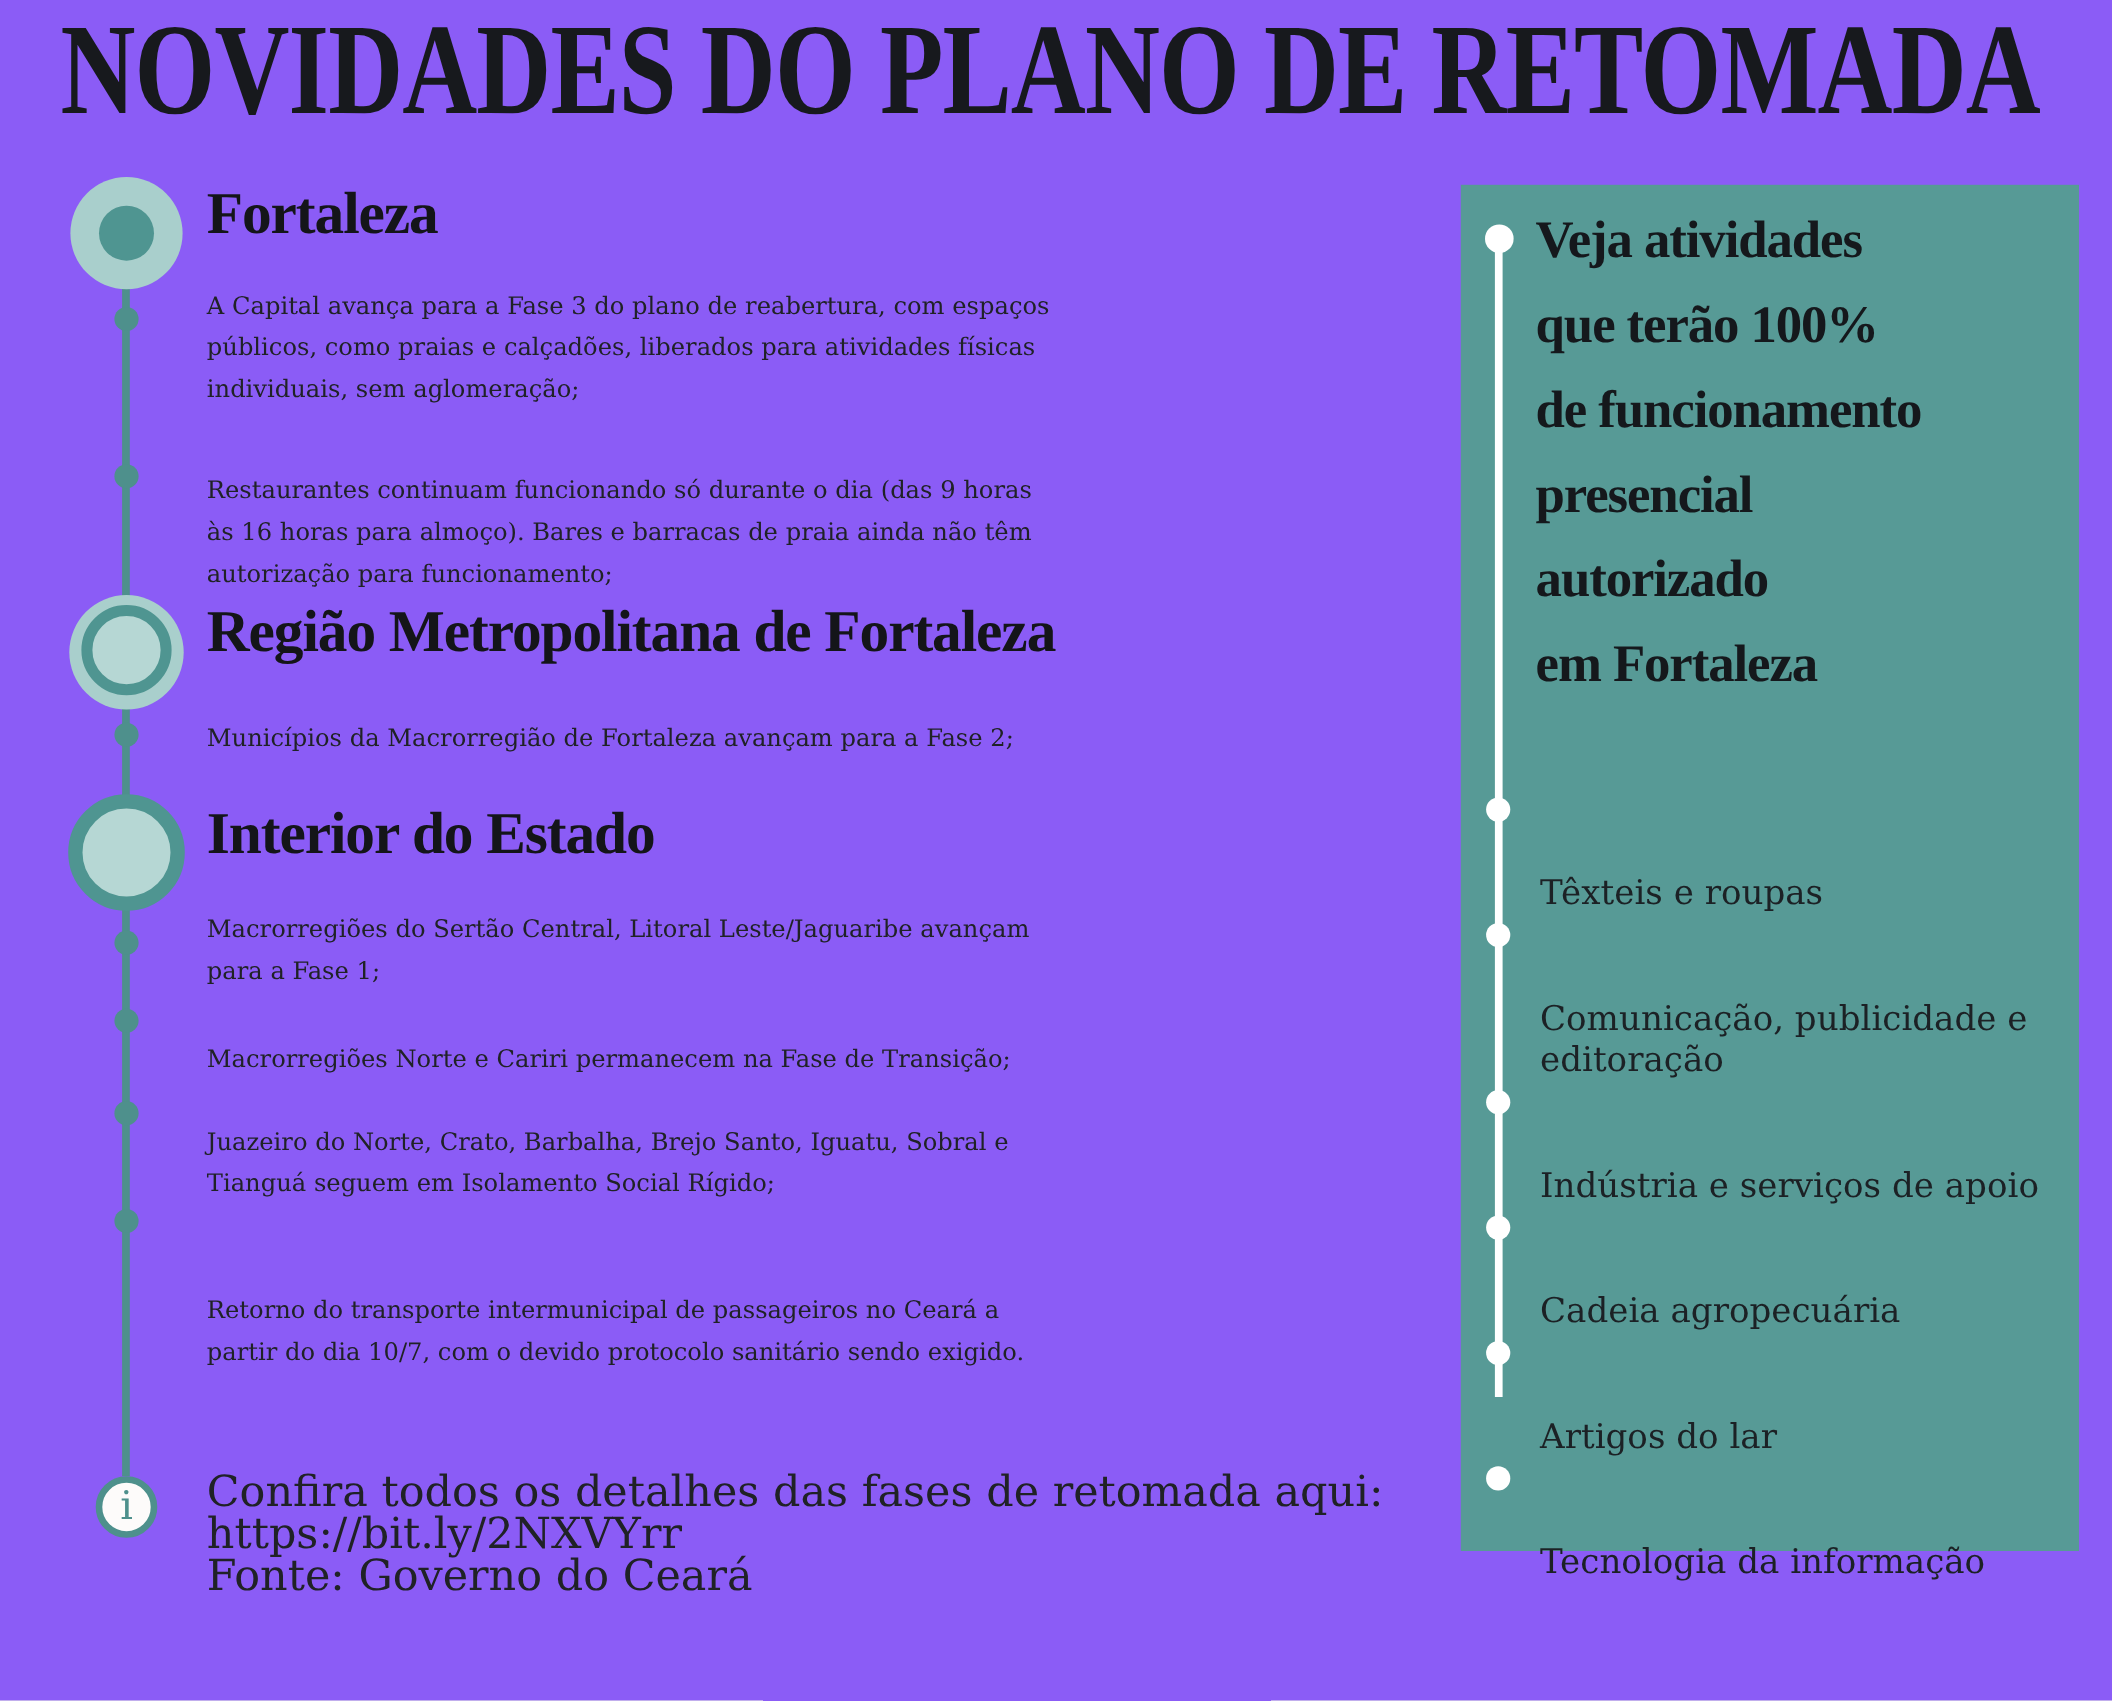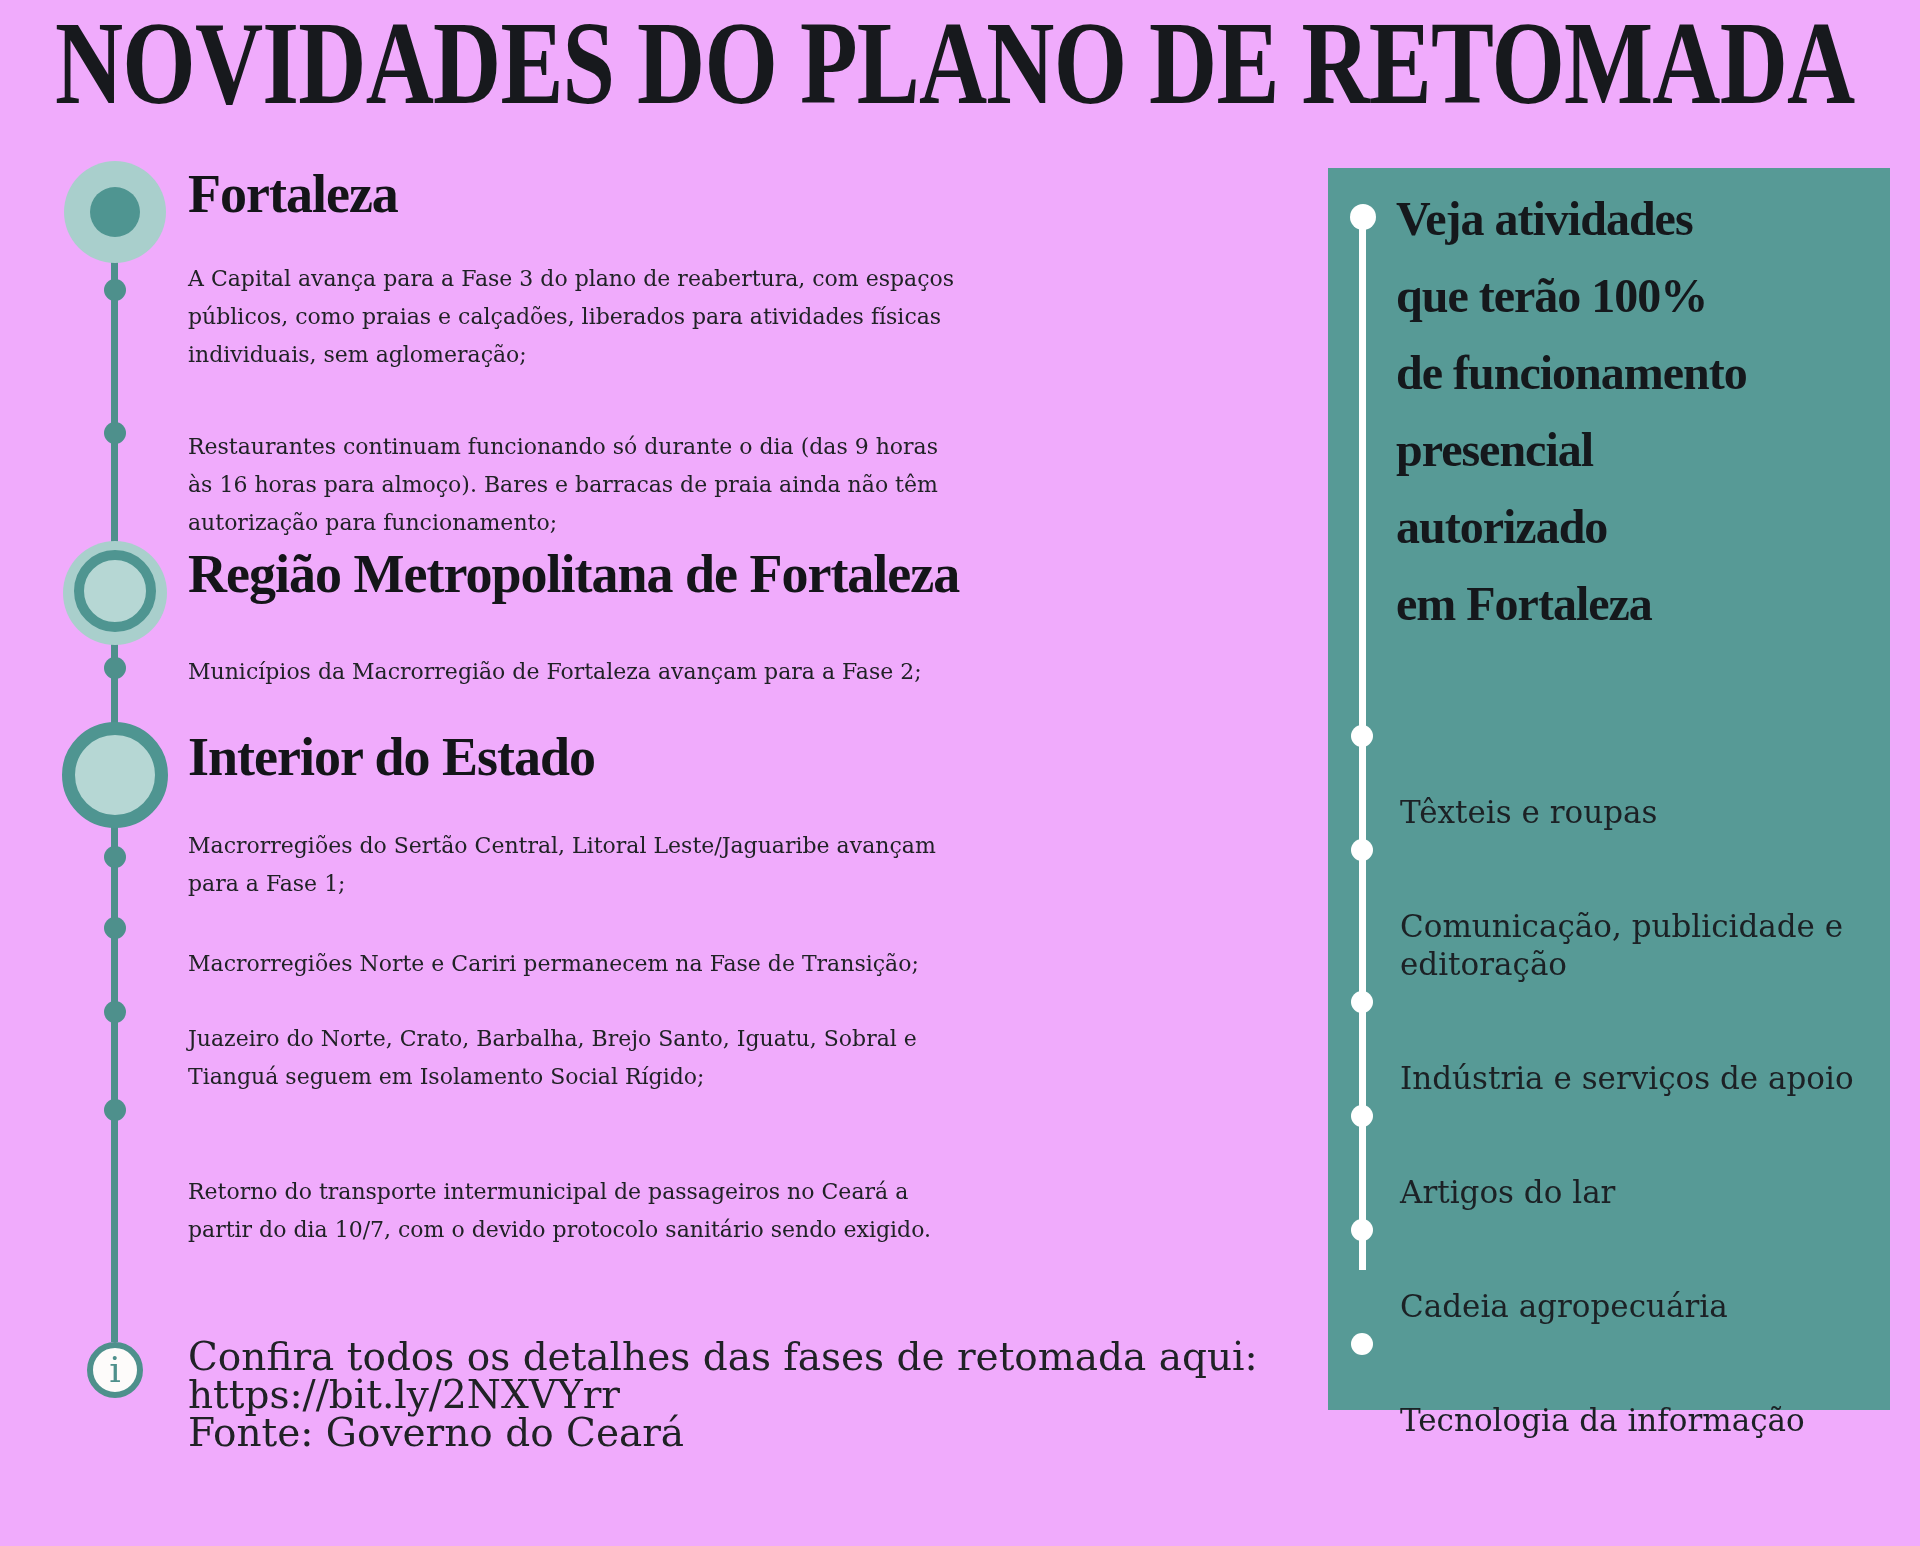--- a/index.html
+++ b/index.html
@@ -1,19 +1,19 @@
 <!DOCTYPE html>
 <html><head>
 <meta charset="utf-8">
 <style>
   html,body{margin:0;padding:0;background:#e8e8e8;}
   .canvas{
     position:relative;
     width:1920px;height:1546px;
-    background:#f0abfc;
+    background:#8b5cf6;
     overflow:hidden;
     font-family:"DejaVu Serif", serif;
   }
 
   
   .main-title{
     position:absolute;left:55px;top:2px;
     margin:0;
     font-family:"Liberation Serif", serif;
     font-weight:700;
@@ -195,25 +195,25 @@
         <span class="sb-bullet"></span>
         <span>Comunicação, publicidade e
 editoração</span>
       </li>
       <li>
         <span class="sb-bullet"></span>
         <span>Indústria e serviços de apoio</span>
       </li>
       <li>
         <span class="sb-bullet"></span>
+        <span>Cadeia agropecuária</span>
+      </li>
+      <li>
+        <span class="sb-bullet"></span>
         <span>Artigos do lar</span>
-      </li>
-      <li>
-        <span class="sb-bullet"></span>
-        <span>Cadeia agropecuária</span>
       </li>
       <li>
         <span class="sb-bullet"></span>
         <span>Tecnologia da informação</span>
       </li>
 
     </ul>
   </aside>
 
 </div>

